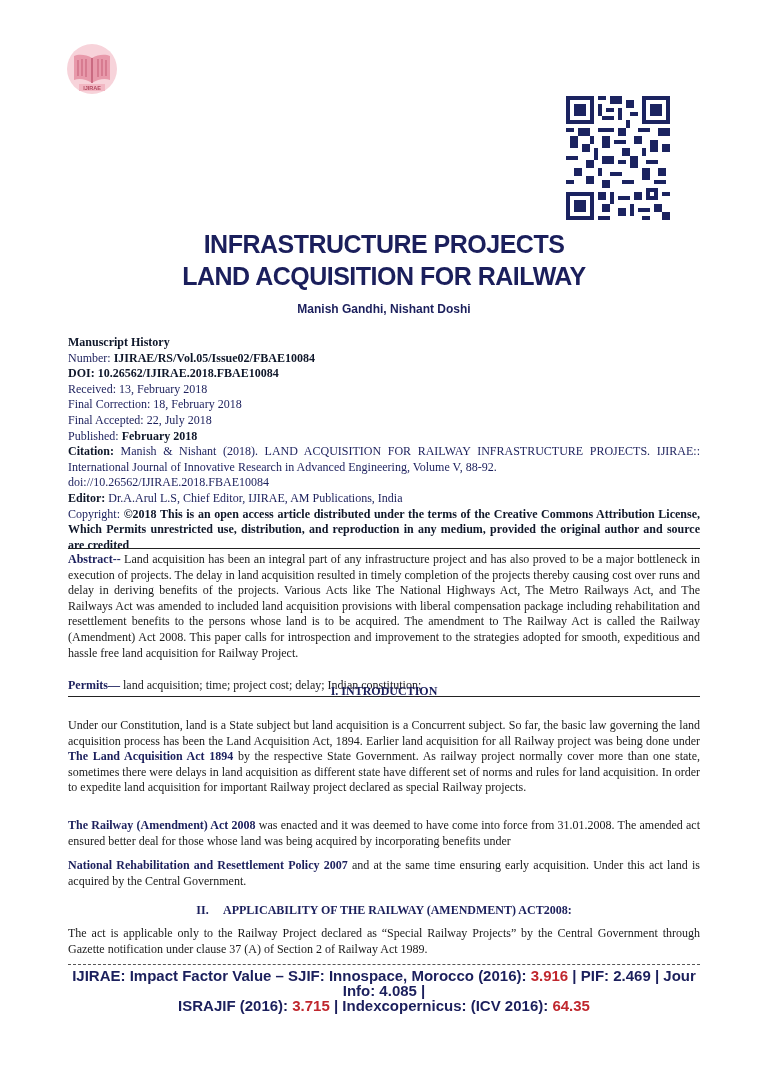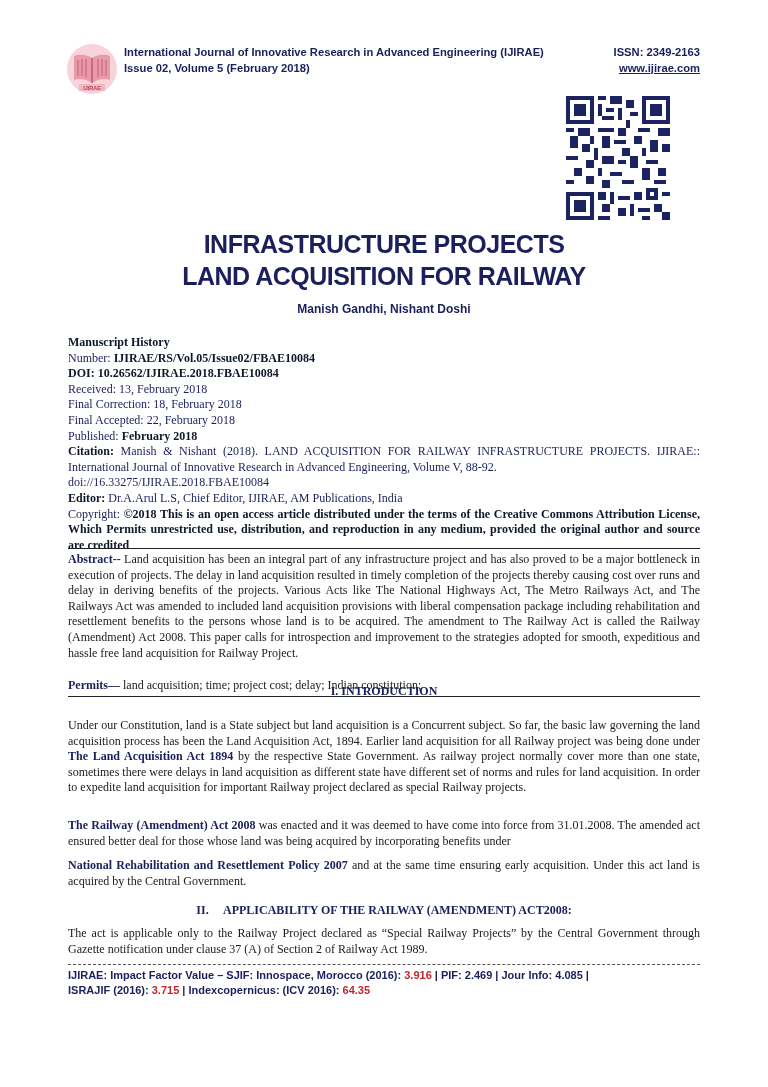--- a/index.html
+++ b/index.html
@@ -21,22 +21,22 @@
   .justify { text-align: justify; }
   .rule { position: absolute; left: 68px; width: 632px; height: 0; border-top: 1.3px solid #222; }
   .abstract { position: absolute; left: 68px; top: 552px; width: 632px; font-size: 12px; line-height: 15.6px; text-align: justify; color: #1a1a1a; }
   .abstract b { color: #1b1f5c; }
   .keywords { position: absolute; left: 68px; top: 678px; width: 632px; font-size: 12px; line-height: 15.6px; color: #1a1a1a; }
   .keywords b { color: #1b1f5c; }
   .sec-head { position: absolute; left: 68px; width: 632px; text-align: center; font-size: 12px; font-weight: bold; color: #1b1f5c; }
   .body-p { position: absolute; left: 68px; width: 632px; font-size: 12px; line-height: 15.6px; text-align: justify; color: #1a1a1a; }
   .body-p b { color: #1b1f5c; }
   .dash-rule { position: absolute; left: 68px; top: 964px; width: 632px; height: 0; border-top: 1px dashed #555; }
-  .foot-impact { position: absolute; left: 68px; top: 968px; width: 632px; text-align: left;
-                 font-family: "Liberation Sans", sans-serif; font-size: 11px; font-weight: bold; color: #1b1f5c; line-height: 15px; }
+  .foot-impact { position: absolute; left: 68px; top: 968px; width: 632px; text-align: center;
+                 font-family: "Liberation Sans", sans-serif; font-size: 15px; font-weight: bold; color: #1b1f5c; line-height: 15px; }
   .red { color: #c0272d; }
   .foot-bottom { position: absolute; left: 68px; top: 1004px; width: 632px; display: flex; justify-content: space-between;
                  font-family: "Liberation Sans", sans-serif; font-size: 11.5px; font-weight: bold; }
   .maroon { color: #5a1a2e; }
   .dark { color: #111; }
 </style>
 </head>
 <body>
 
 <div class="page">
@@ -46,30 +46,20 @@
       <circle cx="26" cy="27" r="25" fill="#f7d3da"></circle>
       <path d="M26 16 C20 12 12 12 8 14 L8 38 C13 36 20 37 26 41 Z" fill="#e89aab"></path>
       <path d="M26 16 C32 12 40 12 44 14 L44 38 C39 36 32 37 26 41 Z" fill="#e89aab"></path>
       <path d="M12 18 L12 34 M16 17 L16 34 M20 17 L20 35 M32 17 L32 35 M36 17 L36 34 M40 18 L40 34" stroke="#d06f86" stroke-width="1.4"></path>
       <path d="M26 16 L26 41" stroke="#c05a73" stroke-width="1.5"></path>
       <rect x="13" y="42" width="26" height="7" fill="#f2b7c3"></rect>
       <text x="26" y="48" text-anchor="middle" font-size="5.5" font-family="Liberation Sans, sans-serif" font-weight="bold" fill="#b0485f">IJIRAE</text>
     </svg>
   </div>
 
-  <div class="hdr-text">
-    <div class="hdr-row">
-      <span>International Journal of Innovative Research in Advanced Engineering (IJIRAE)</span>
-      <span>ISSN: 2349-2163</span>
-    </div>
-    <div class="hdr-row">
-      <span>Issue 02, Volume 5 (February 2018)</span>
-      <span class="hdr-link">www.ijirae.com</span>
-    </div>
-  </div>
 
   <div class="qr">
     <svg width="104" height="124" viewBox="0 0 26 31" shape-rendering="crispEdges">
       <rect width="26" height="31" fill="#fff"></rect>
       <g fill="#1b2360">
 
         <rect x="0" y="0" width="7" height="7"></rect>
           <rect x="1" y="1" width="5" height="5" fill="#fff"></rect>
           <rect x="2" y="2" width="3" height="3"></rect>
 
@@ -147,24 +137,24 @@
     <div>LAND ACQUISITION FOR RAILWAY</div>
   </div>
   <div class="authors">Manish Gandhi, Nishant Doshi</div>
 
   <div class="meta">
     <div><b>Manuscript History</b></div>
     <div><span>Number: </span><b>IJIRAE/RS/Vol.05/Issue02/FBAE10084</b></div>
     <div><b>DOI: 10.26562/IJIRAE.2018.FBAE10084</b></div>
     <div>Received: 13, February 2018</div>
     <div>Final Correction: 18, February 2018</div>
-    <div>Final Accepted: 22, February 2018</div>
+    <div>Final Accepted: 22, July 2018</div>
     <div><span>Published: </span><b>February 2018</b></div>
     <div class="justify"><b>Citation:</b><span> Manish &amp; Nishant (2018). LAND ACQUISITION FOR RAILWAY INFRASTRUCTURE PROJECTS. IJIRAE:: International Journal of Innovative Research in Advanced Engineering, Volume V, 88-92.</span></div>
-    <div>doi://16.33275/IJIRAE.2018.FBAE10084</div>
+    <div>doi://10.26562/IJIRAE.2018.FBAE10084</div>
     <div><b>Editor:</b><span> Dr.A.Arul L.S, Chief Editor, IJIRAE, AM Publications, India</span></div>
     <div class="justify"><span>Copyright: </span><b>©2018 This is an open access article distributed under the terms of the Creative Commons Attribution License, Which Permits unrestricted use, distribution, and reproduction in any medium, provided the original author and source are credited</b></div>
   </div>
 
   <div class="rule" style="top:548px;"></div>
 
   <div class="abstract">
     <b>Abstract--</b><span> Land acquisition has been an integral part of any infrastructure project and has also proved to be a major bottleneck in execution of projects. The delay in land acquisition resulted in timely completion of the projects thereby causing cost over runs and delay in deriving benefits of the projects. Various Acts like The National Highways Act, The Metro Railways Act, and The Railways Act was amended to included land acquisition provisions with liberal compensation package including rehabilitation and resettlement benefits to the persons whose land is to be acquired. The amendment to The Railway Act is called the Railway (Amendment) Act 2008. This paper calls for introspection and improvement to the strategies adopted for smooth, expeditious and hassle free land acquisition for Railway Project.</span>
   </div>
   <div class="keywords">

